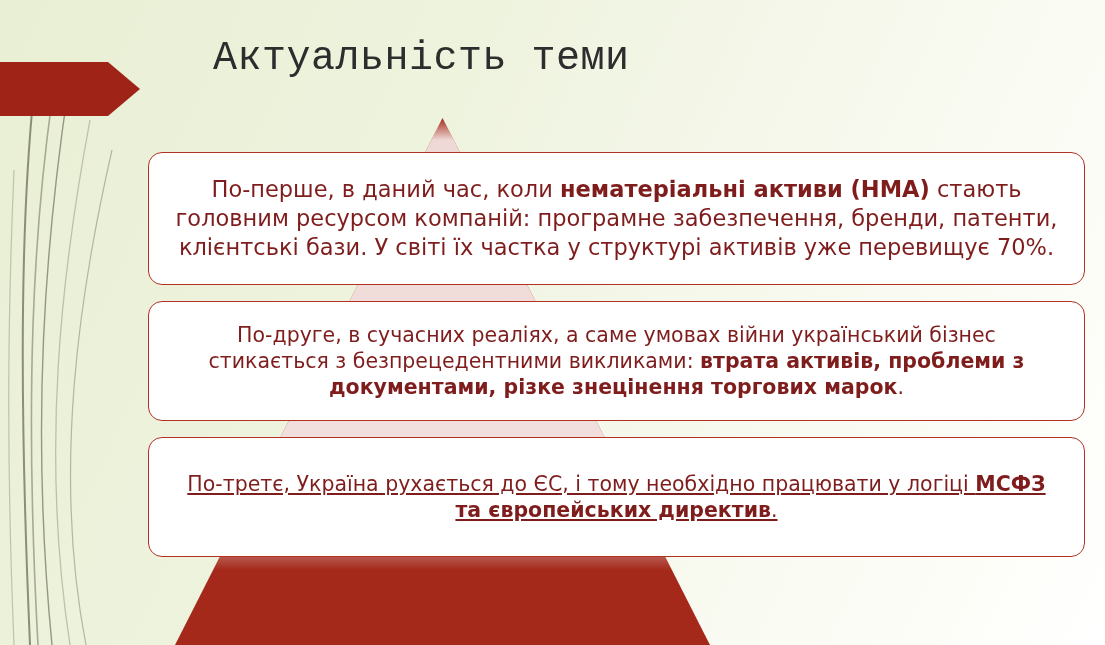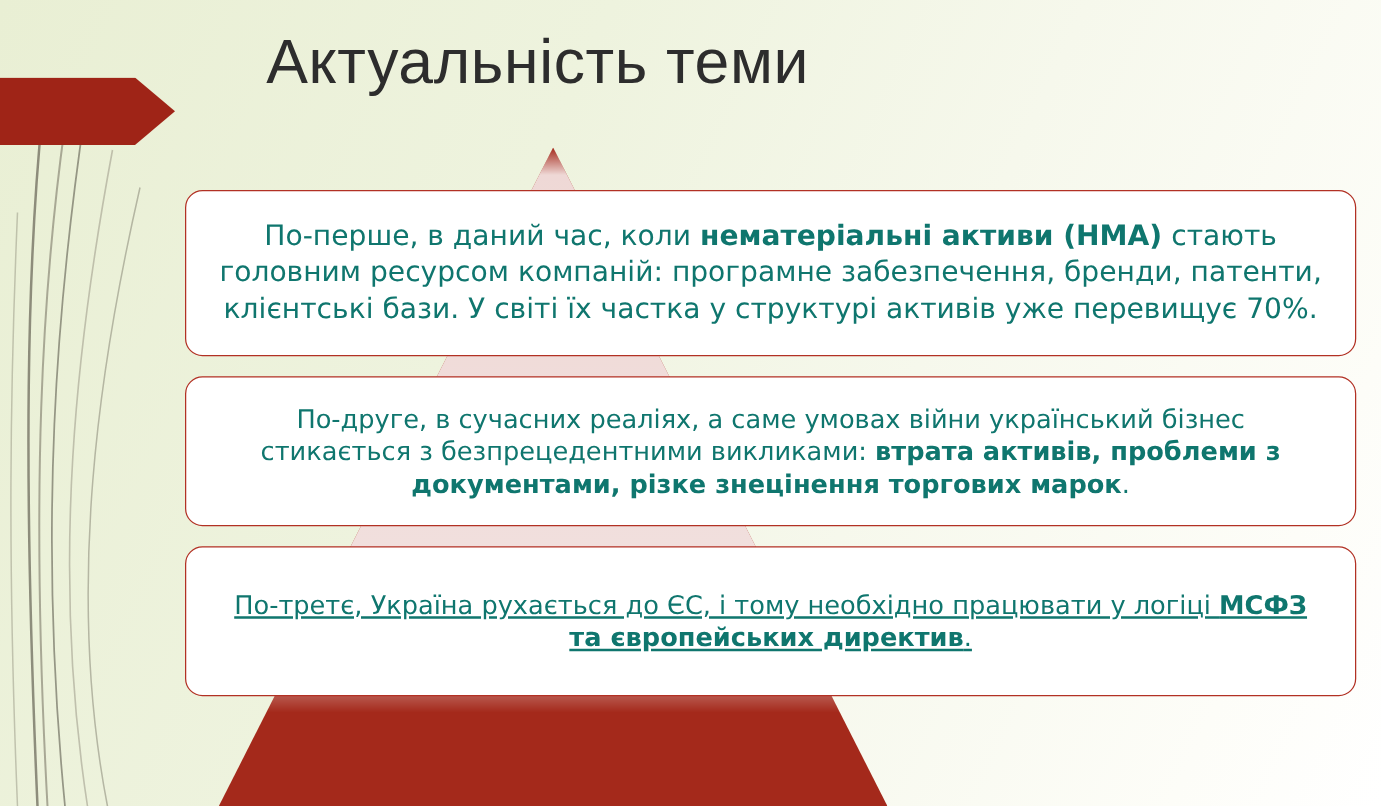--- a/index.html
+++ b/index.html
@@ -38,24 +38,24 @@
     width: 140px;
     height: 54px;
     background: #9f2417;
     clip-path: polygon(0 0, 108px 0, 140px 27px, 108px 54px, 0 54px);
   }
 
   
   .title {
     position: absolute;
     left: 213px;
-    top: 20px;
-    font-size: 50px;
+    top: 36px;
+    font-size: 40px;
     color: #2d2d2d;
-    font-family: Liberation Sans, sans-serif;
+    font-family: Liberation Mono, monospace;
     font-weight: 400;
     letter-spacing: 0.5px;
     white-space: nowrap;
   }
 
   
   .pyramid-wrap {
     position: absolute;
     left: 175px;
     top: 118px;
@@ -86,21 +86,21 @@
   .box {
     position: absolute;
     background: #ffffff;
     border: 1px solid #b23124;
     border-radius: 14px;
     box-sizing: border-box;
     display: flex;
     align-items: center;
     justify-content: center;
     text-align: center;
-    color: #0f766e;
+    color: #7f1d1d;
     padding: 10px 26px;
   }
   .box p {
     margin: 0;
     width: 100%;
     line-height: 1.28;
   }
   .box b {
     font-weight: 700;
   }

